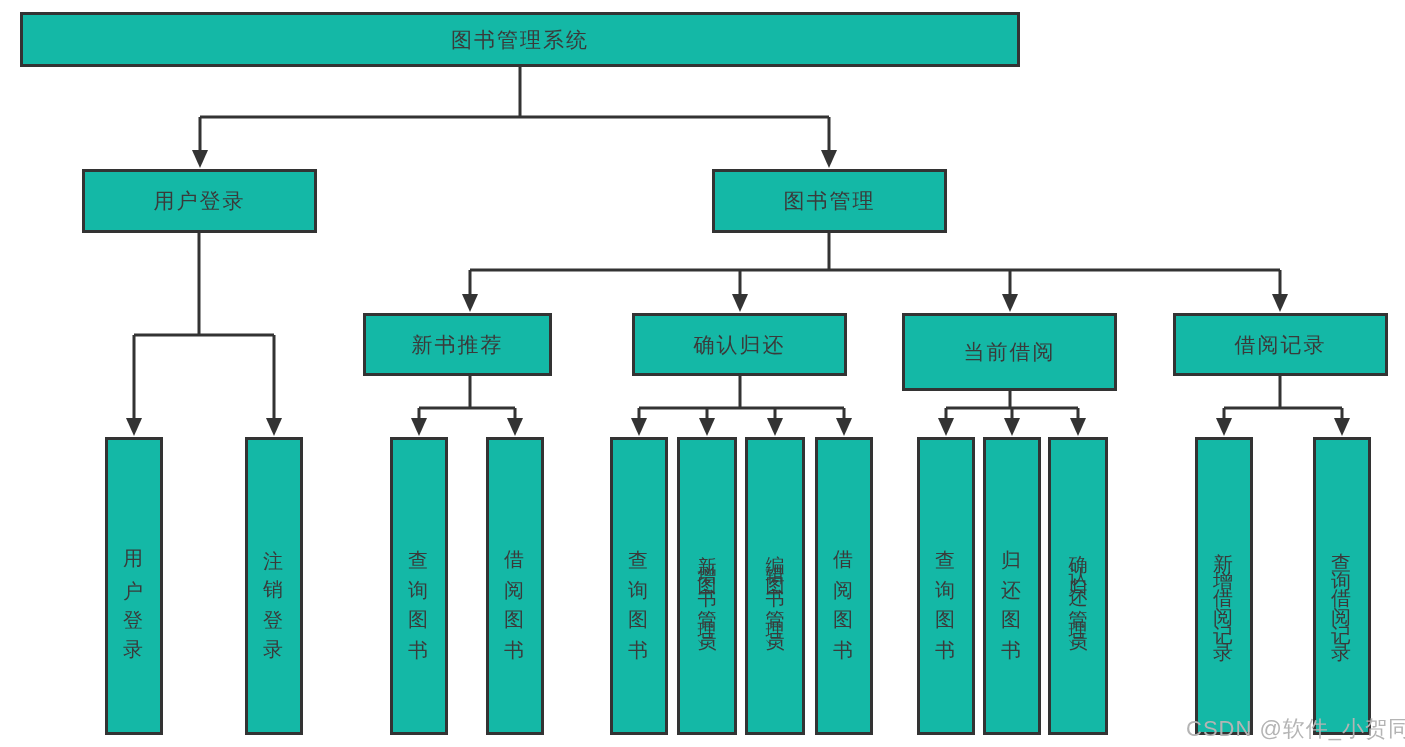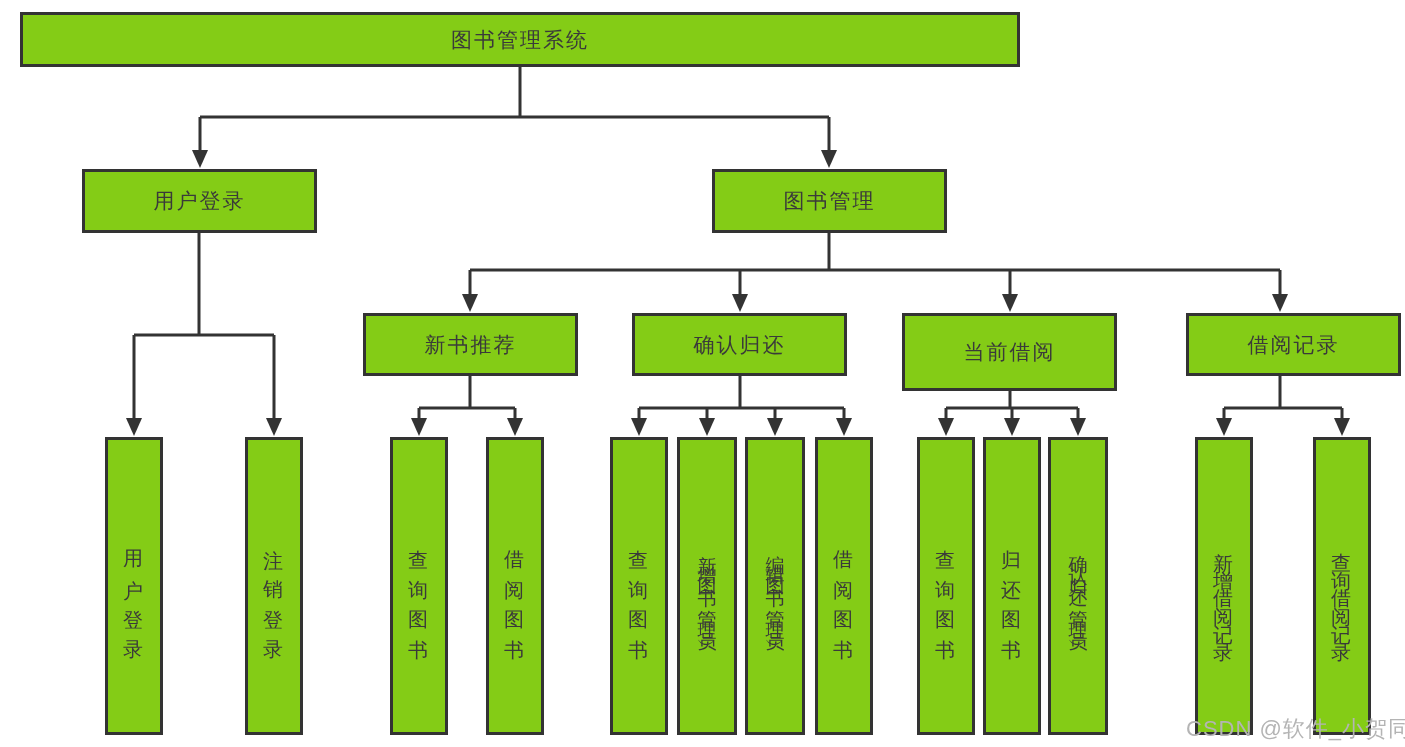--- a/index.html
+++ b/index.html
@@ -2,44 +2,44 @@
 <html><head>
 <meta charset="utf-8">
 <style>
   html,body{margin:0;padding:0;background:#ffffff;}
   body{font-family:"Liberation Sans","DejaVu Sans",sans-serif;}
   #stage{
     position:relative;width:1405px;height:747px;background:#ffffff;overflow:hidden;
   }
   #connectors{position:absolute;left:0;top:0;pointer-events:none;}
   .node{
-    position:absolute;box-sizing:border-box;background:#84cc16;
+    position:absolute;box-sizing:border-box;background:#14b8a6;
     border:3px solid #333333;color:#3a3a3a;z-index:2;
   }
   .box-h{
     display:flex;align-items:center;justify-content:center;
     font-size:21px;letter-spacing:2px;white-space:nowrap;
   }
   .box-v{
     writing-mode:vertical-rl;
     display:flex;align-items:center;justify-content:center;
     font-size:20px;
   }
   .box-v span{display:block;}
   .chars4 span{letter-spacing:30px;margin-top:15px;}
   .chars6 span{letter-spacing:18px;margin-top:9px;}
   .chars8 span{letter-spacing:11px;margin-top:6px;font-size:19px;}
   
   #n-root{left:20px;top:12px;width:1000px;height:55px;}
   #n-user-login{left:82px;top:169px;width:235px;height:64px;}
   #n-book-mgmt{left:712px;top:169px;width:235px;height:64px;}
-  #n-new-book-rec{left:363px;top:313px;width:215px;height:63px;}
+  #n-new-book-rec{left:363px;top:313px;width:189px;height:63px;}
   #n-book-borrow{left:632px;top:313px;width:215px;height:63px;}
   #n-current-borrow{left:902px;top:313px;width:215px;height:78px;}
-  #n-borrow-records{left:1173px;top:313px;width:215px;height:63px;margin-left:13px;}
+  #n-borrow-records{left:1173px;top:313px;width:215px;height:63px;}
   .leaf{top:437px;height:298px;width:58px;}
   #n-leaf-user-login{left:105px;}
   #n-leaf-logout{left:245px;}
   #n-leaf-query-book-1{left:390px;}
   #n-leaf-borrow-book-1{left:486px;}
   #n-leaf-query-book-2{left:610px;}
   #n-leaf-add-book{left:677px;width:60px;}
   #n-leaf-edit-book{left:745px;width:60px;}
   #n-leaf-borrow-book-2{left:815px;}
   #n-leaf-query-book-3{left:917px;}

